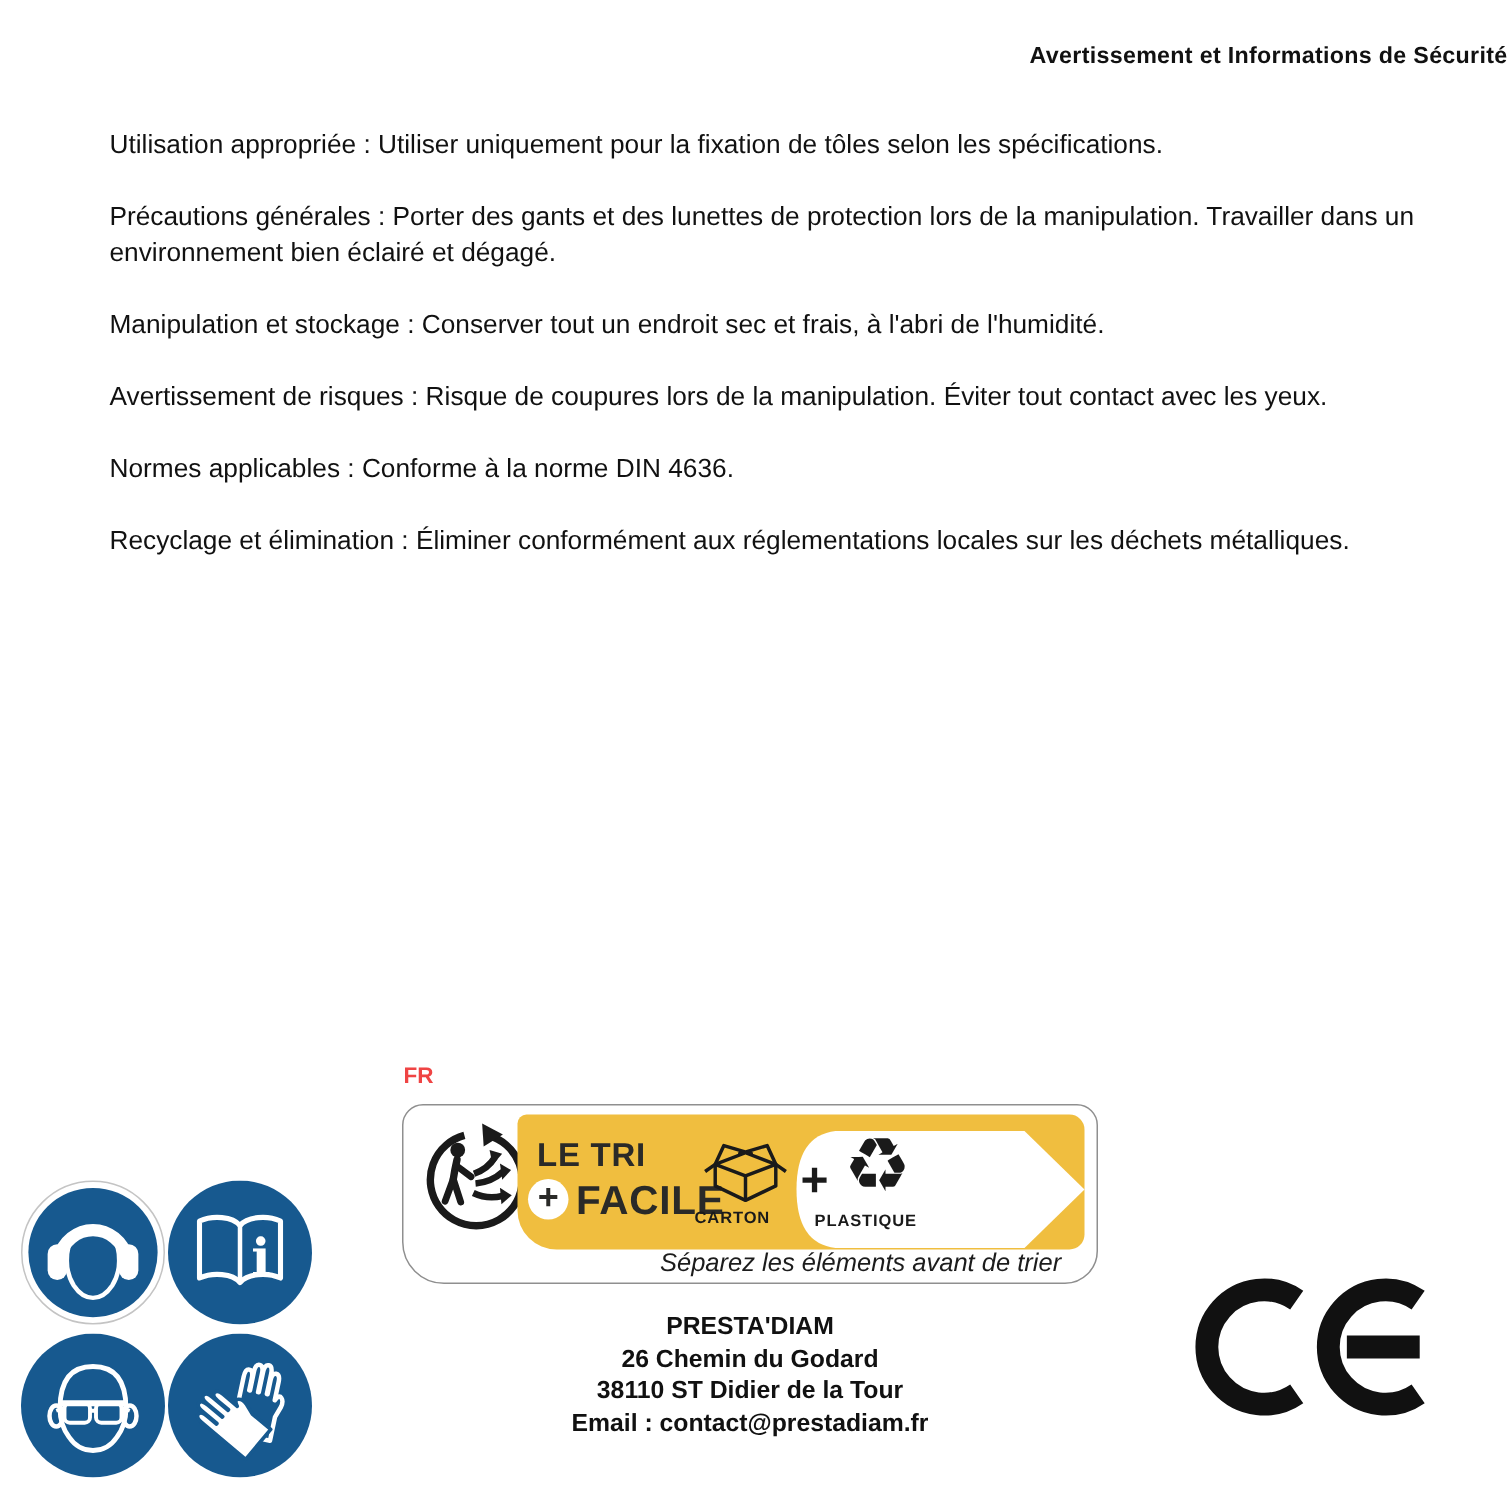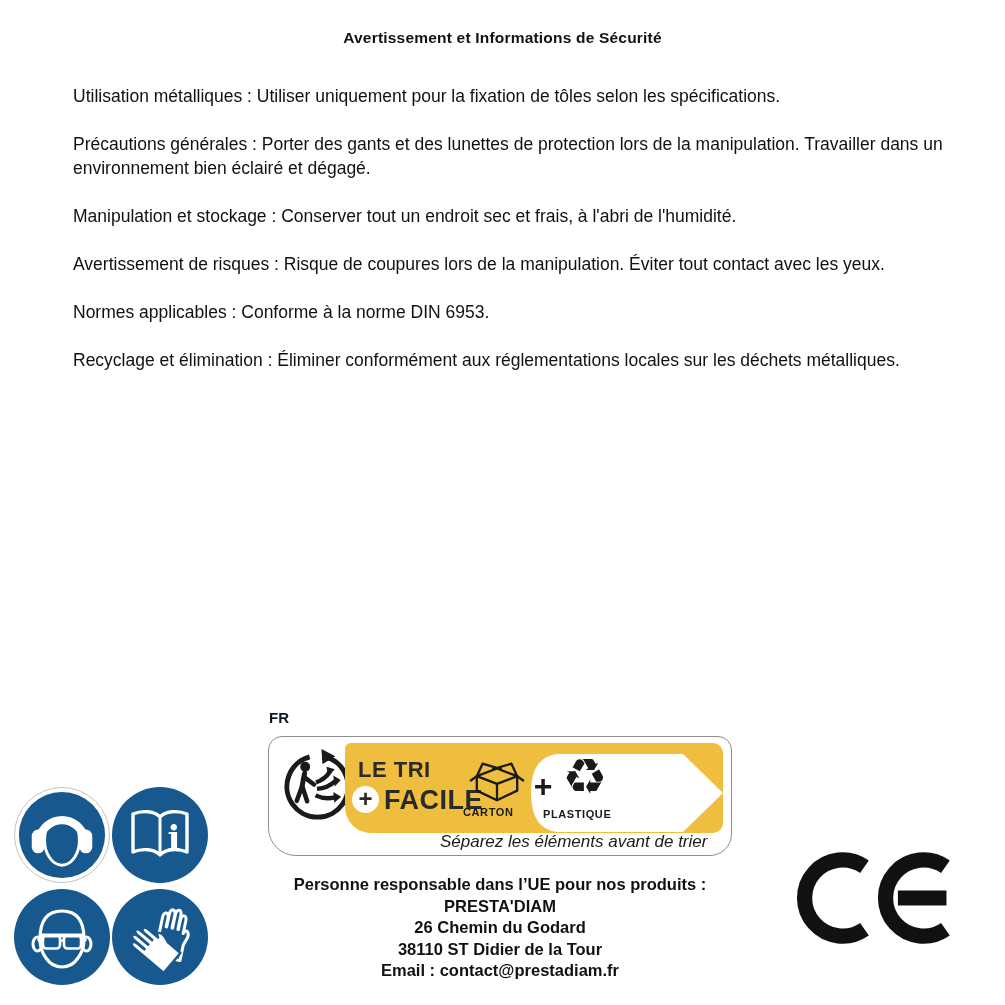--- a/index.html
+++ b/index.html
@@ -1,35 +1,35 @@
 <!DOCTYPE html>
 <html style="--picto-blue: #17598F; --label-yellow: #F0BE3F; --ink: #1a1a1a;"><head>
 <meta charset="utf-8">
 <style>
   html,body{margin:0;padding:0;background:#fff;}
   #canvas{position:relative;width:1005px;height:1005px;background:#fff;overflow:hidden;
           font-family:"Liberation Sans",sans-serif;color:#111;}
 
   
-  .doc-title{position:absolute;top:29px;left:0;right:0;text-align:center;
+  .doc-title{position:absolute;top:29px;left:0;right:0;text-align:right;
              font-size:15.5px;font-weight:bold;letter-spacing:.2px;}
   .doc-body{position:absolute;left:73px;top:84px;width:894px;}
   .doc-body p{margin:0 0 24px 0;font-size:17.5px;line-height:24px;}
 
   
   .picto{position:absolute;width:96px;height:96px;}
   .picto svg{display:block;width:100%;height:100%;}
   .picto.ringed{box-sizing:border-box;border:1px solid #c4c4c4;border-radius:50%;padding:3px;background:#fff;}
   .picto-bg{fill:var(--picto-blue);}
   .pw-s{stroke:#fff;fill:none;}
   .ink{fill:var(--ink);}
   .ink-s{stroke:var(--ink);fill:none;}
 
   
-  .fr-code{position:absolute;left:269px;top:709px;font-size:15px;font-weight:bold;color:#0f172a;}
+  .fr-code{position:absolute;left:269px;top:709px;font-size:15px;font-weight:bold;color:#ef4444;}
   .infotri{position:absolute;left:268px;top:736px;width:464px;height:120px;background:#fff;
            border:1.5px solid #8f8f8f;border-radius:14px 14px 22px 28px;box-sizing:border-box;}
   .triman{position:absolute;left:10px;top:9px;width:77px;height:77px;}
   .yellow-band{position:absolute;left:76px;top:6px;width:378px;height:90px;
                background:var(--label-yellow);border-radius:6px 10px 10px 26px;}
   .brand{position:absolute;left:13px;top:14px;color:#2a2a28;font-weight:bold;}
   .brand .l1{font-size:22px;letter-spacing:.5px;line-height:26px;}
   .brand .l2{display:flex;align-items:center;margin-top:2px;}
   .plus-circle{width:27px;height:27px;border-radius:50%;background:#fff;color:#2a2a28;
                display:flex;align-items:center;justify-content:center;
@@ -56,25 +56,25 @@
   .ce{position:absolute;left:796px;top:851px;width:160px;height:94px;}
 </style>
 </head>
 <body>
 
 <div id="canvas">
 
   <div class="doc-title">Avertissement et Informations de Sécurité</div>
 
   <div class="doc-body">
-    <p>Utilisation métalliques : Utiliser uniquement pour la fixation de tôles selon les spécifications.</p>
+    <p>Utilisation appropriée : Utiliser uniquement pour la fixation de tôles selon les spécifications.</p>
     <p>Précautions générales : Porter des gants et des lunettes de protection lors de la manipulation. Travailler dans un environnement bien éclairé et dégagé.</p>
     <p>Manipulation et stockage : Conserver tout un endroit sec et frais, à l'abri de l'humidité.</p>
     <p>Avertissement de risques : Risque de coupures lors de la manipulation. Éviter tout contact avec les yeux.</p>
-    <p>Normes applicables : Conforme à la norme DIN 6953.</p>
+    <p>Normes applicables : Conforme à la norme DIN 4636.</p>
     <p>Recyclage et élimination : Éliminer conformément aux réglementations locales sur les déchets métalliques.</p>
   </div>
 
   <div class="picto ringed" style="left:14px;top:787px;">
     <svg viewBox="0 0 96 96">
       <circle class="picto-bg" cx="48" cy="48" r="47"></circle>
       <path class="pw-s" stroke-width="3.2" d="M48 30 Q67 30 67 54 Q67 64 62 72 Q56 81 48 81 Q40 81 34 72 Q29 64 29 54 Q29 30 48 30 Z"></path>
       <path class="pw-s" stroke-width="9" d="M23 52 A26 28 0 0 1 73 52"></path>
       <rect x="15" y="42" width="14" height="26" rx="7" fill="#fff"></rect>
       <rect x="67" y="42" width="14" height="26" rx="7" fill="#fff"></rect>
@@ -156,21 +156,20 @@
       <path d="M9 21 L2 26 M51 21 L58 26"></path>
     </g>
   </svg>
   <div class="mat-label lab-carton">CARTON</div>
   <div class="mat-plus">+</div>
   <div class="recycle-glyph">♻</div>
   <div class="mat-label lab-plastique">PLASTIQUE</div>
   <div class="tagline">Séparez les éléments avant de trier</div>
 
   <div class="responsible">
-    <div>Personne responsable dans l’UE pour nos produits :</div>
     <div>PRESTA'DIAM</div>
     <div>26 Chemin du Godard</div>
     <div>38110 ST Didier de la Tour</div>
     <div>Email : contact@prestadiam.fr</div>
   </div>
 
   <svg class="ce" viewBox="0 0 168 98">
     <path d="M71.9 16.2 A40 40 0 1 0 71.9 81.8" fill="none" stroke="#111" stroke-width="16"></path>
     <path d="M156.9 16.2 A40 40 0 1 0 156.9 81.8" fill="none" stroke="#111" stroke-width="16"></path>
     <path d="M107 49 L158 49" stroke="#111" stroke-width="16"></path>

